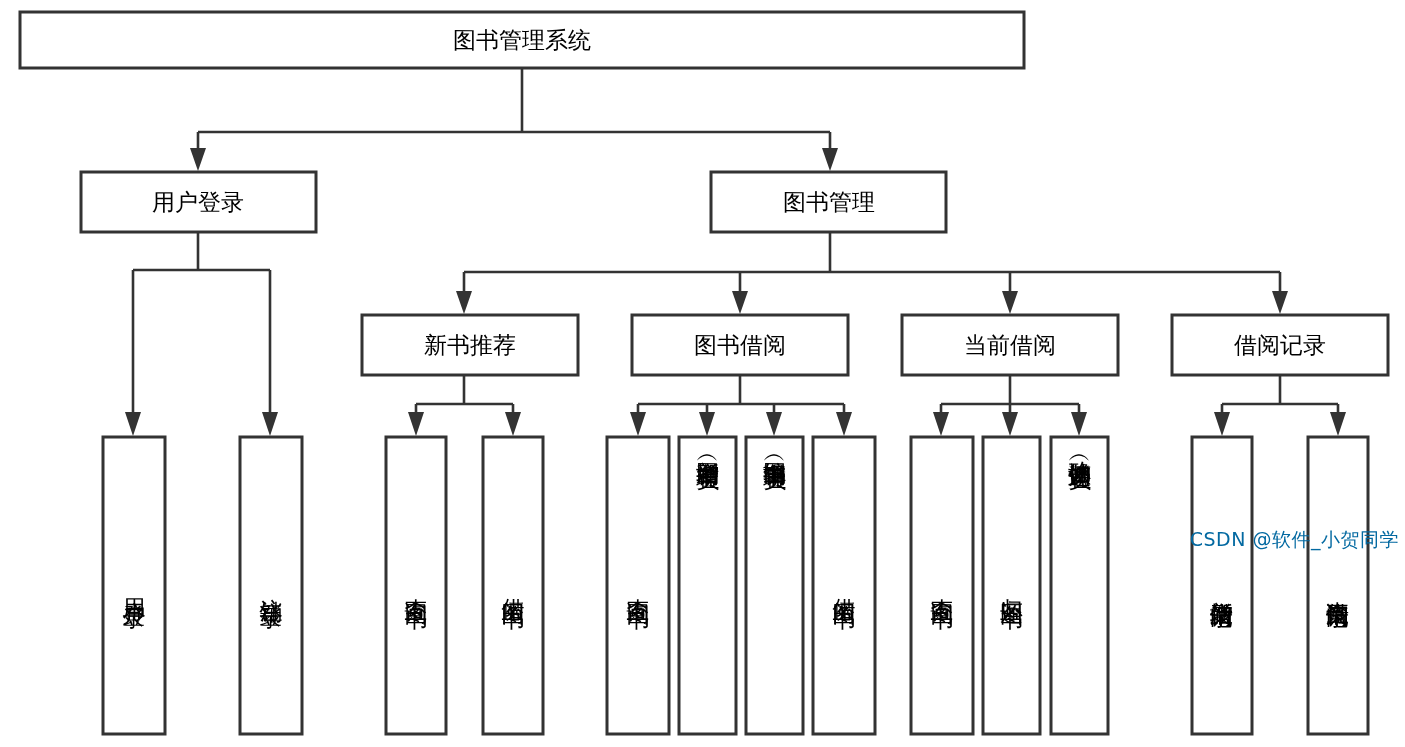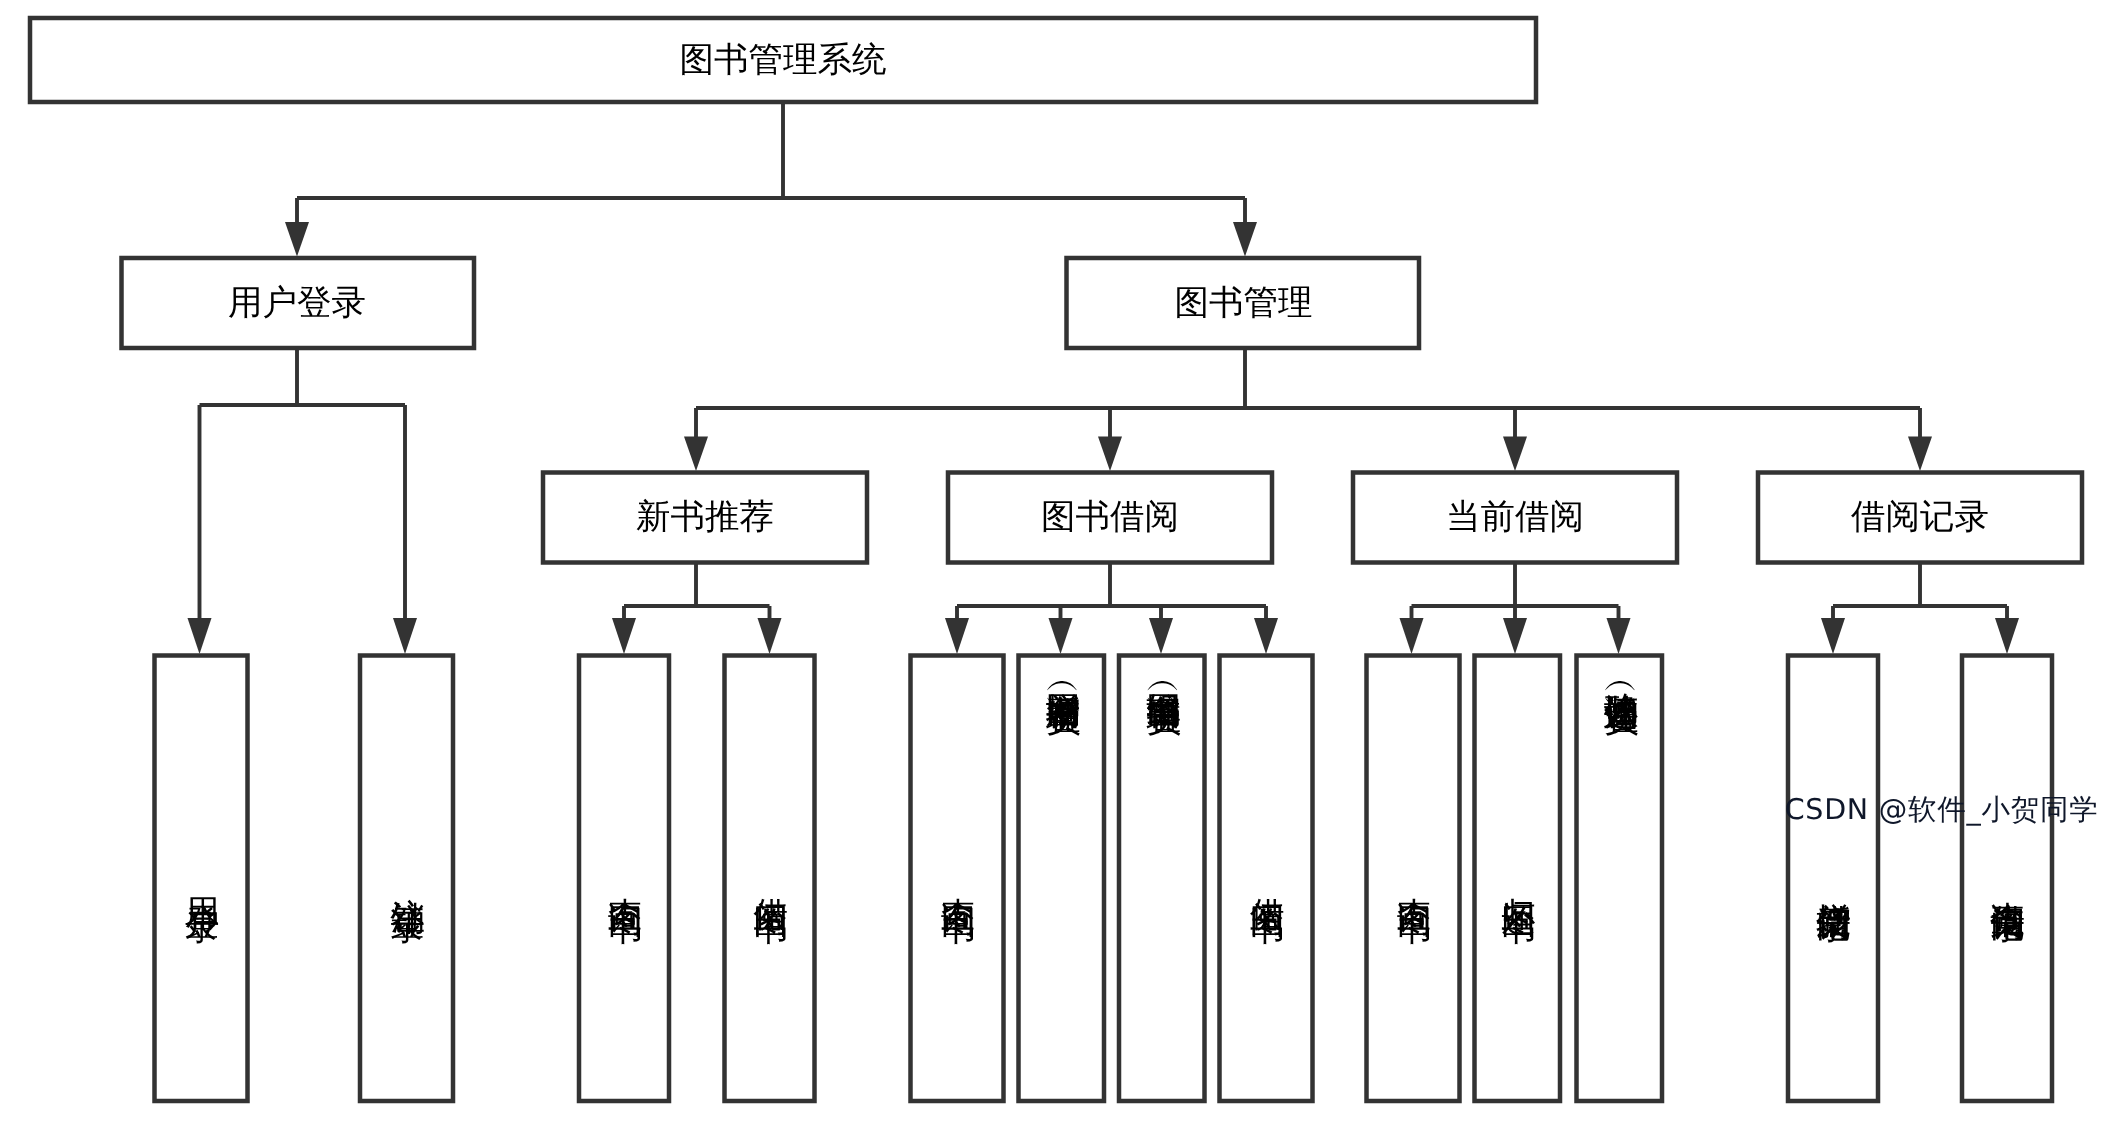--- a/index.html
+++ b/index.html
@@ -47,21 +47,21 @@
   .arrow-head {
     fill: #333333;
     stroke: none;
   }
   .watermark {
     position: absolute;
     right: 6px;
     bottom: 4px;
     font-family: "DejaVu Sans", "Liberation Sans", sans-serif;
     font-size: 19px;
-    color: #0f172a;
+    color: #0369a1;
     letter-spacing: 0.5px;
     white-space: nowrap;
     pointer-events: none;
   }
 </style>
 </head>
 <body>
 
 <div id="diagram-root">
   <svg class="flow" viewBox="0 0 1405 747" xmlns="http://www.w3.org/2000/svg">

